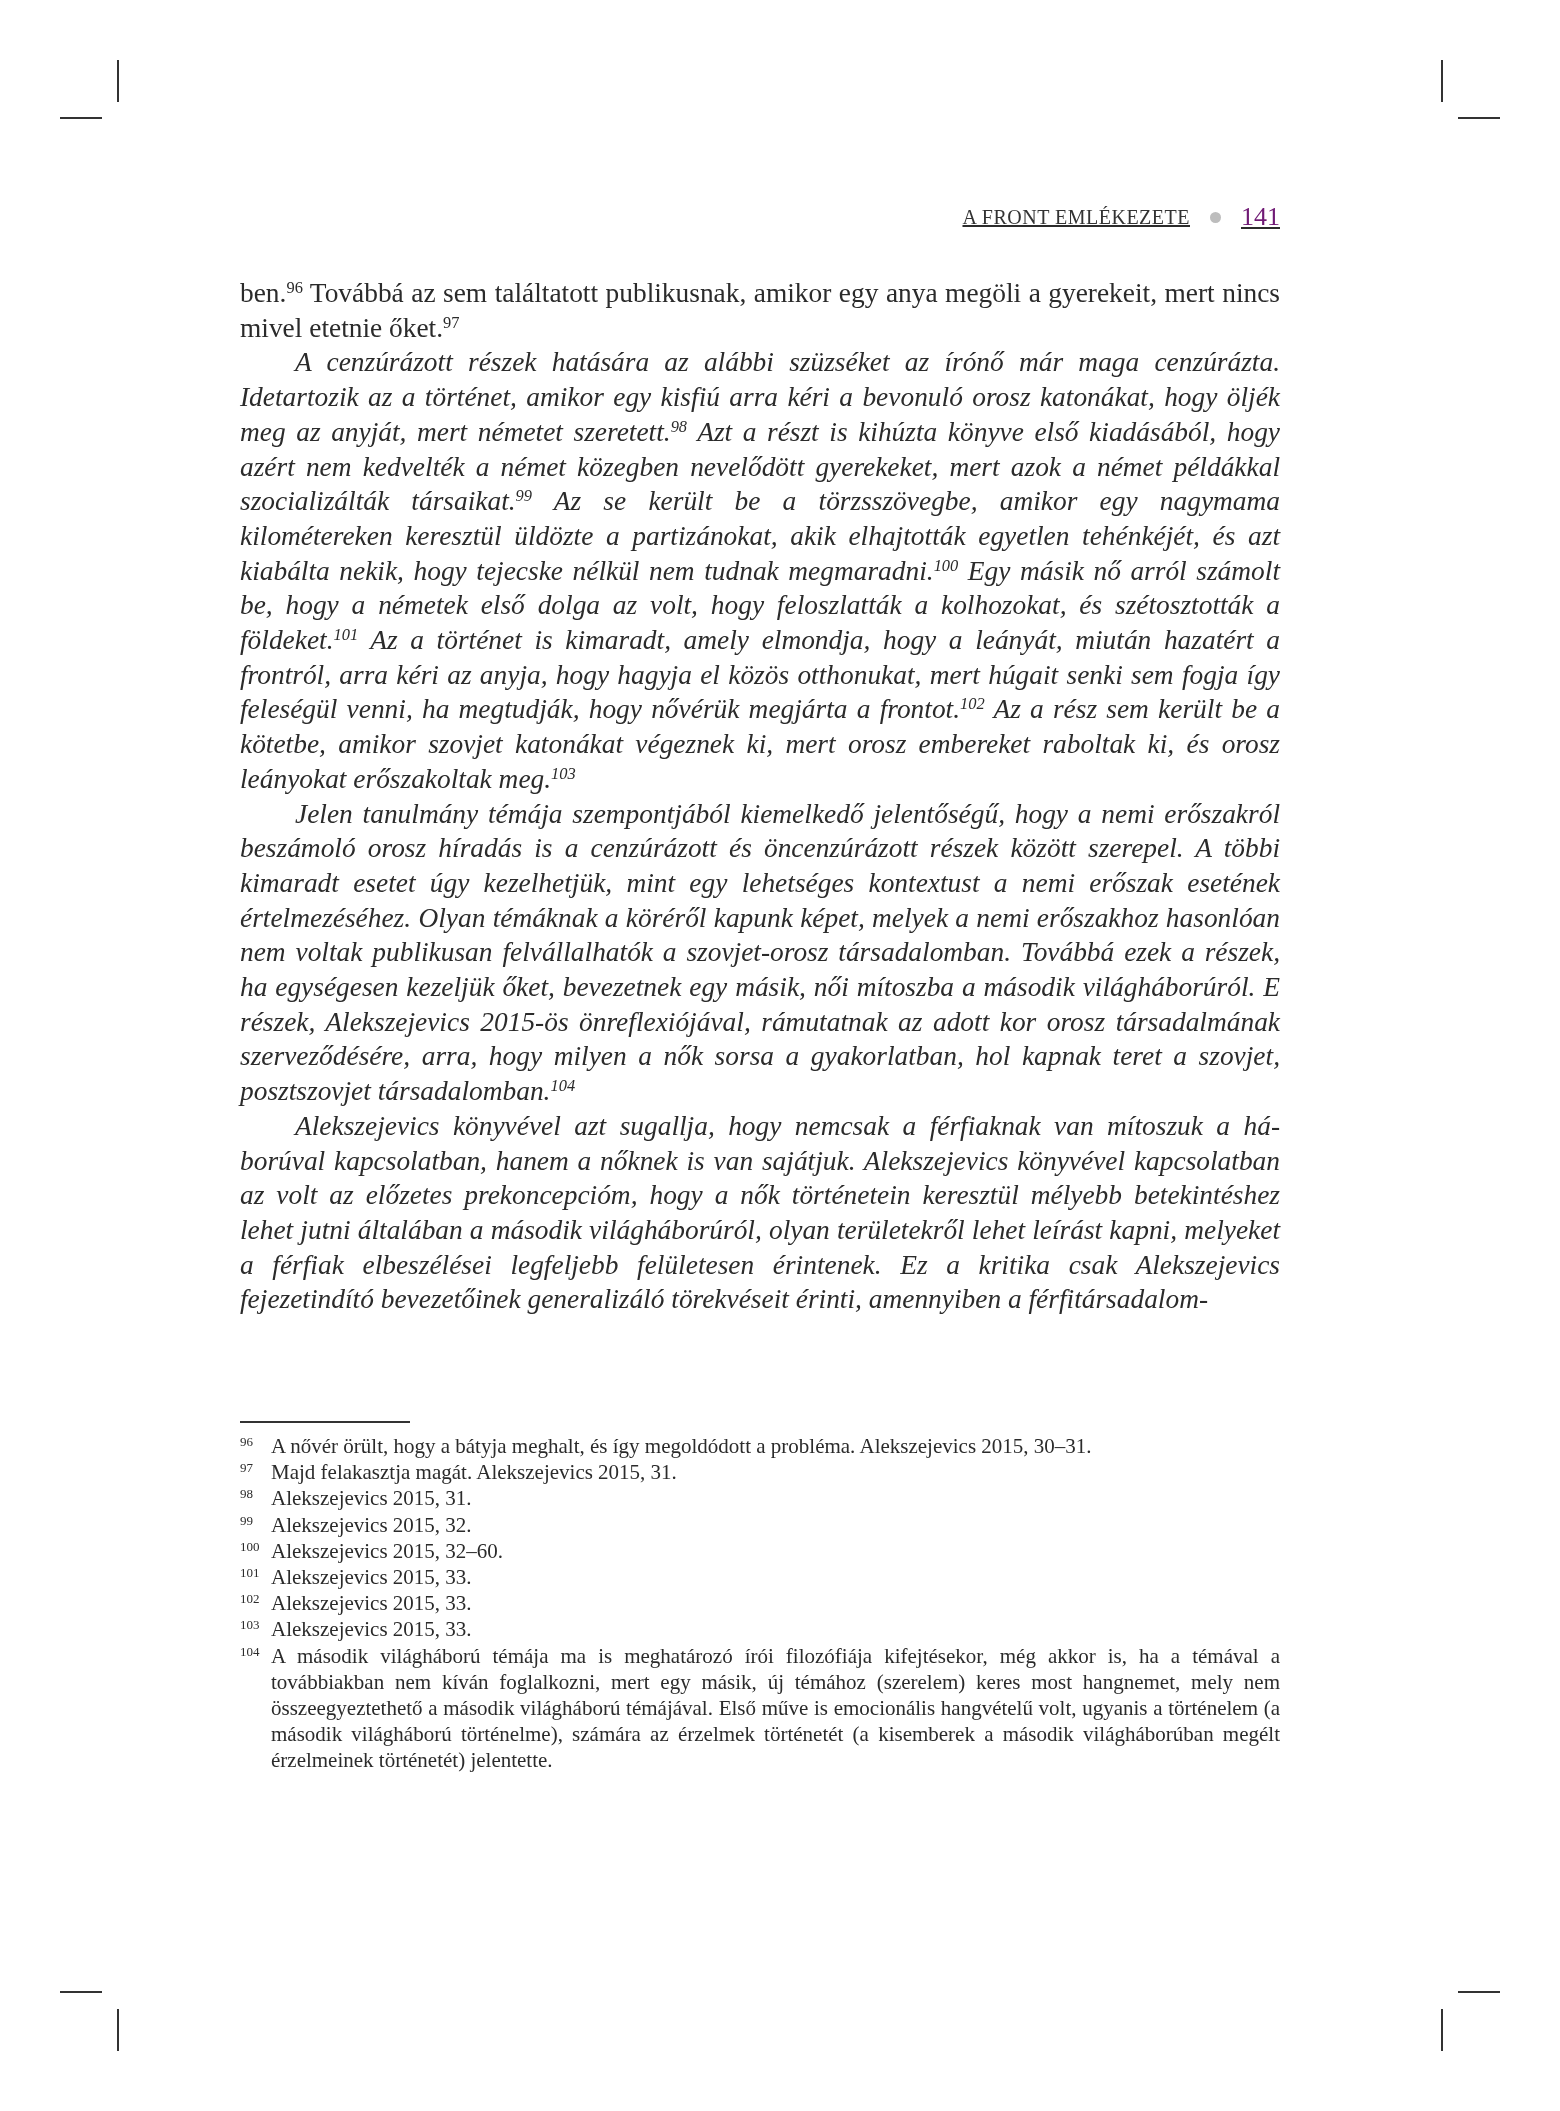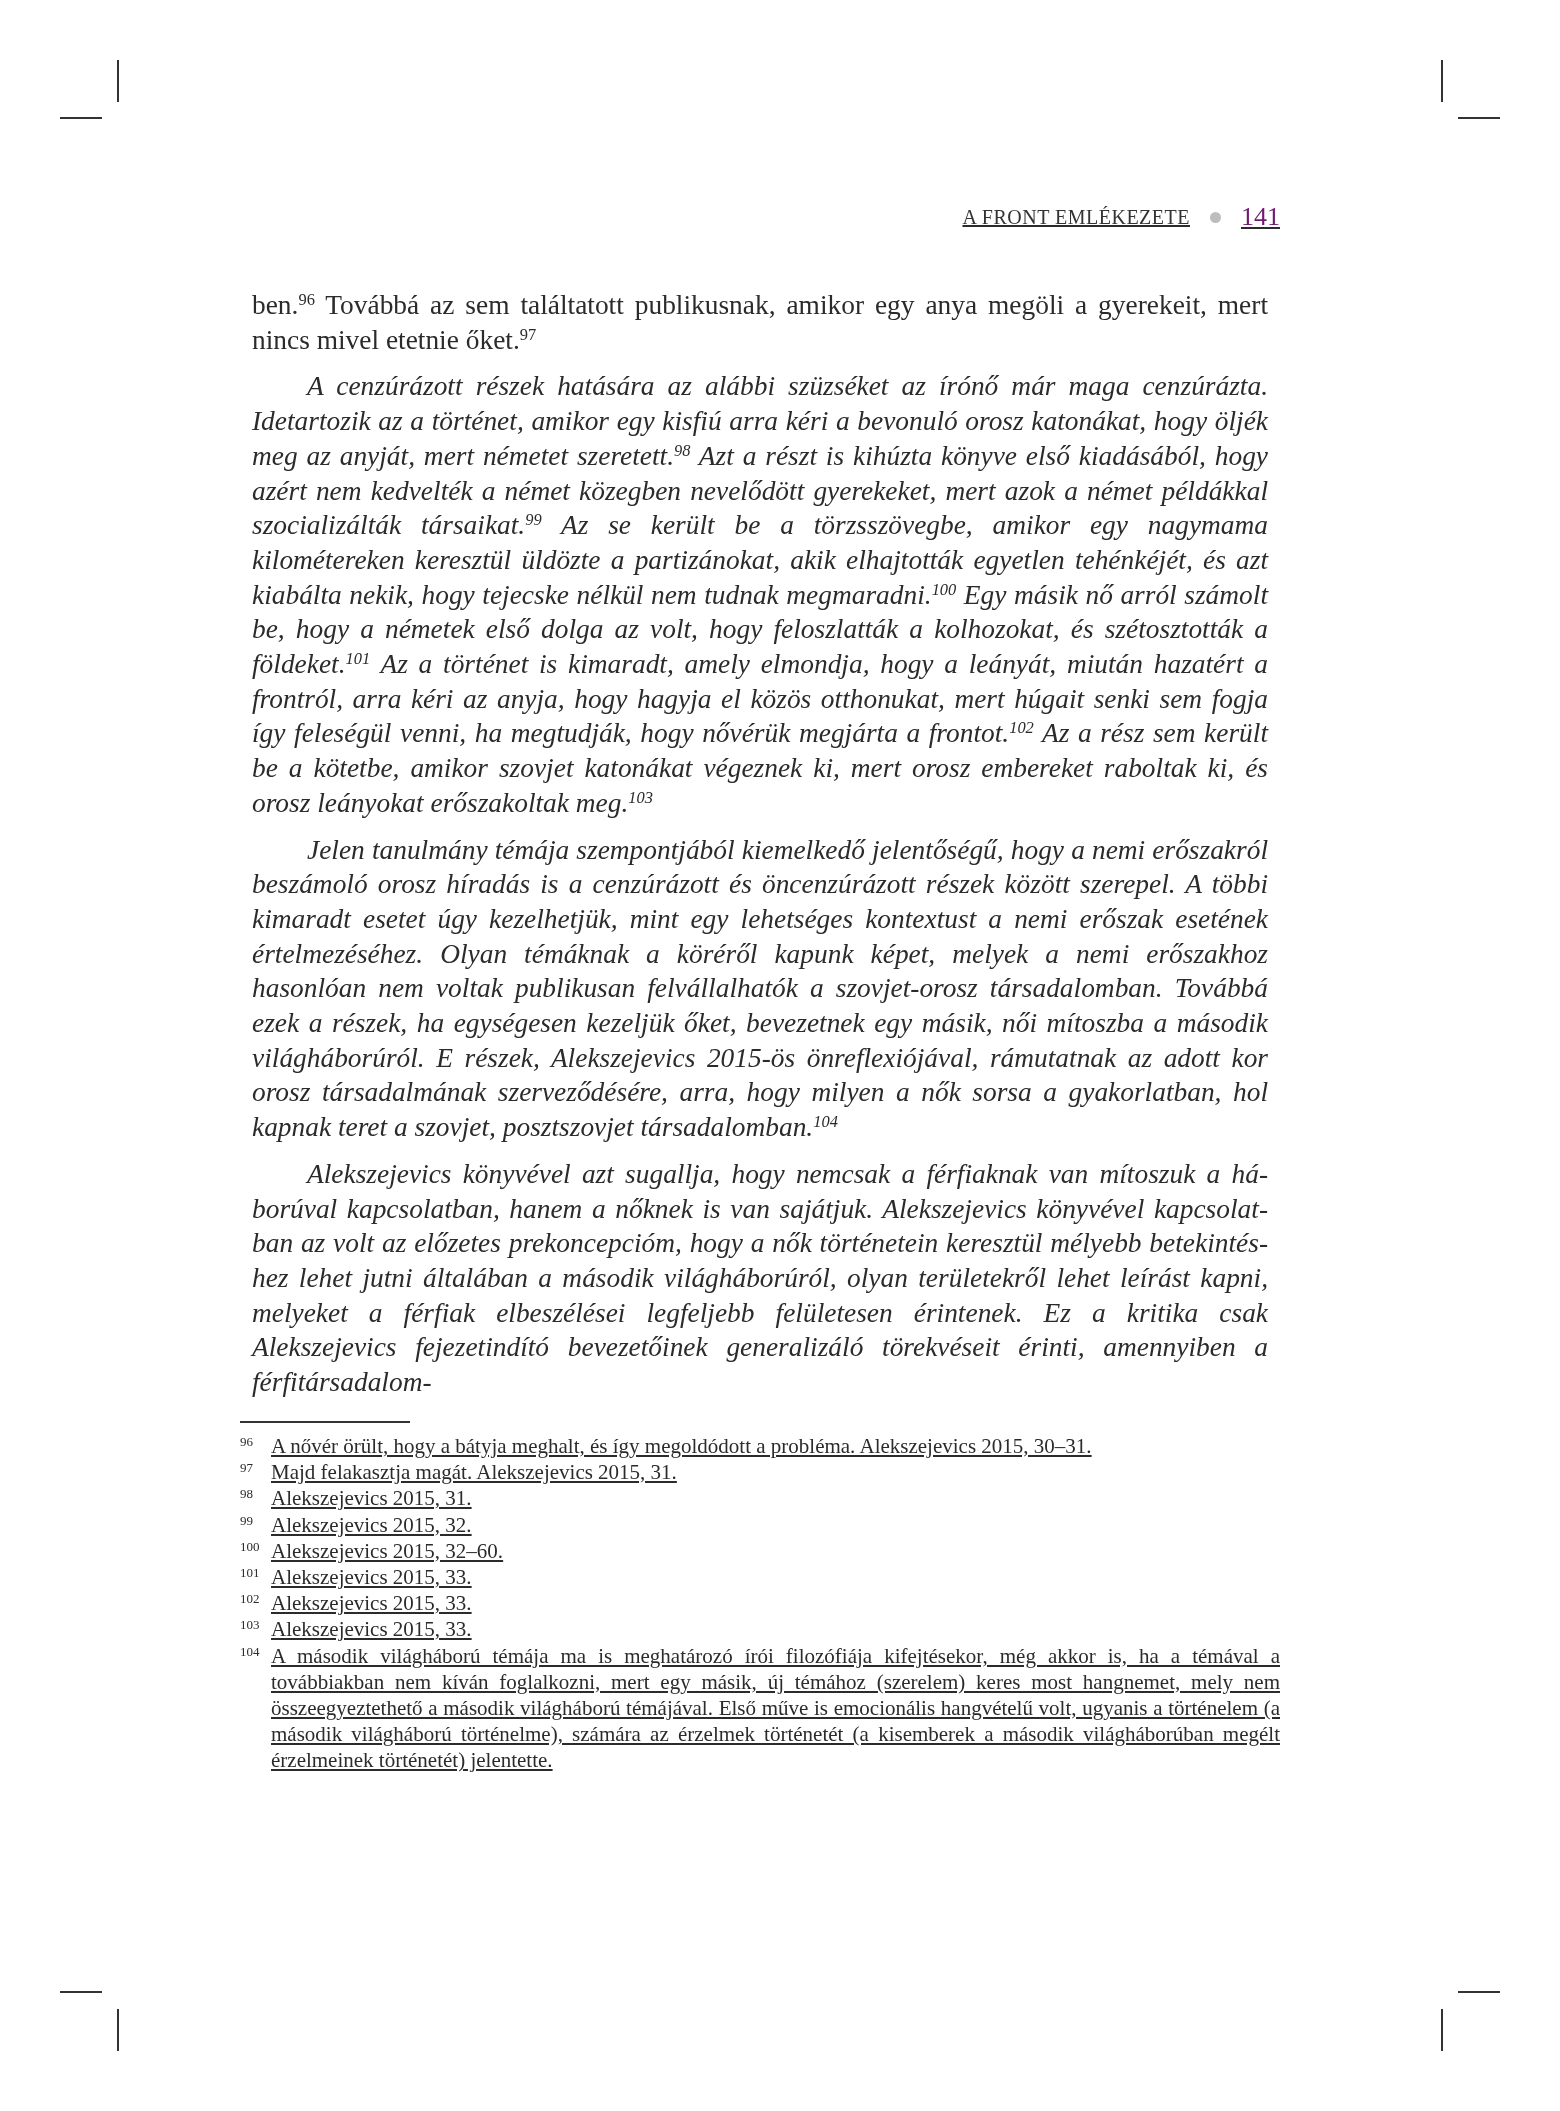--- a/index.html
+++ b/index.html
@@ -10,30 +10,30 @@
   .crop.h { height: 2px; width: 42px; }
 
   .running-head { position: absolute; top: 192px; left: 240px; width: 1040px;
                   height: 50px; display: flex; justify-content: flex-end; align-items: center; text-decoration: underline; }
   .rh-title { font-size: 20px; letter-spacing: 0.5px; color: #333; }
   .rh-dot { width: 11px; height: 11px; border-radius: 50%; background: #bdbdbd; margin: 0 20px 0 20px; }
   .rh-page { font-size: 26px; color: #701a75; }
 
   .body-text { position: absolute; top: 276px; left: 240px; width: 1040px;
                font-size: 27.4px; line-height: 34.7px; text-align: justify; hyphens: manual; }
-  .body-text p { margin: 12px; }
+  .body-text p { margin: 0; }
   .body-text p.indent { text-indent: 55px; font-style: italic; }
   sup { font-size: 0.6em; line-height: 0; vertical-align: 0.55em; }
 
   .fn-rule { position: absolute; top: 1421px; left: 240px; width: 170px; height: 2px; background: #333; }
   .footnotes { position: absolute; top: 1433px; left: 240px; width: 1040px;
                font-size: 21px; line-height: 26.2px; }
   .fn { display: flex; text-align: justify; }
   .fn-num { width: 31px; flex: 0 0 31px; font-size: 13px; line-height: 18px; padding-left: 0; text-align: left; }
-  .fn-text { flex: 1; text-decoration: underline; }
+  .fn-text { flex: 1; }
 </style>
 </head>
 <body>
 
 <div class="crop v" style="left:117px; top:60px;"></div>
 <div class="crop h" style="left:60px; top:117px;"></div>
 <div class="crop v" style="left:1441px; top:60px;"></div>
 <div class="crop h" style="left:1458px; top:117px;"></div>
 <div class="crop v" style="left:117px; top:2009px;"></div>
 <div class="crop h" style="left:60px; top:1991px;"></div>

